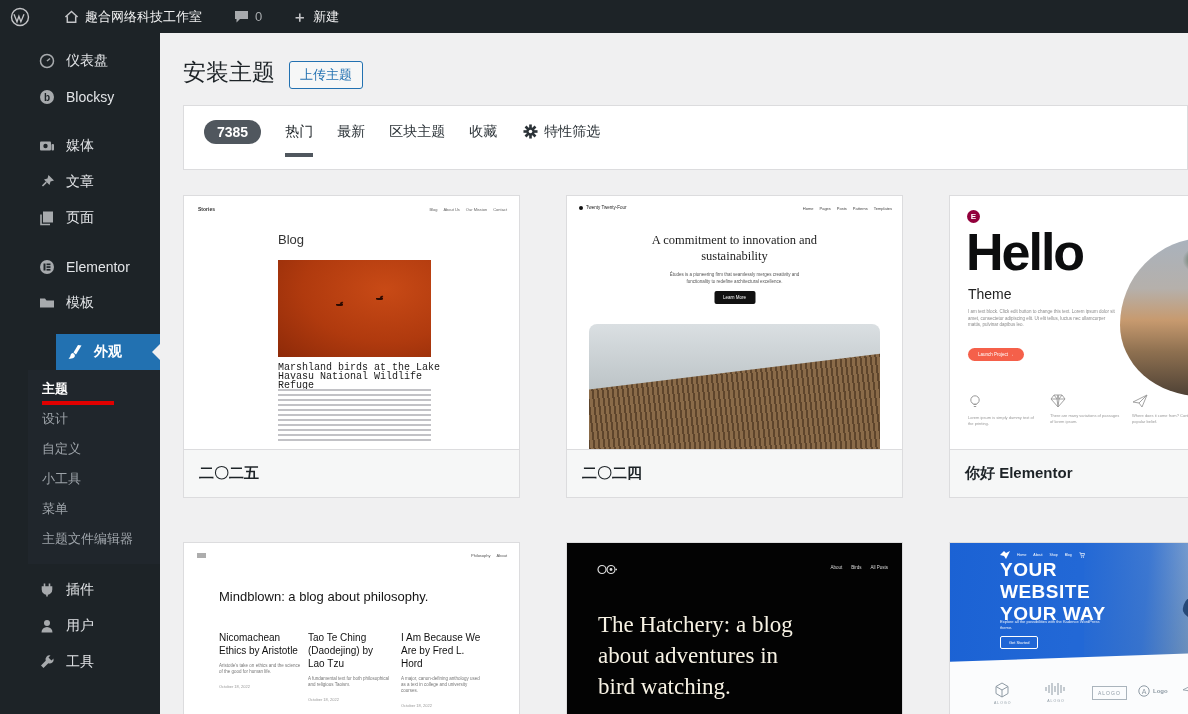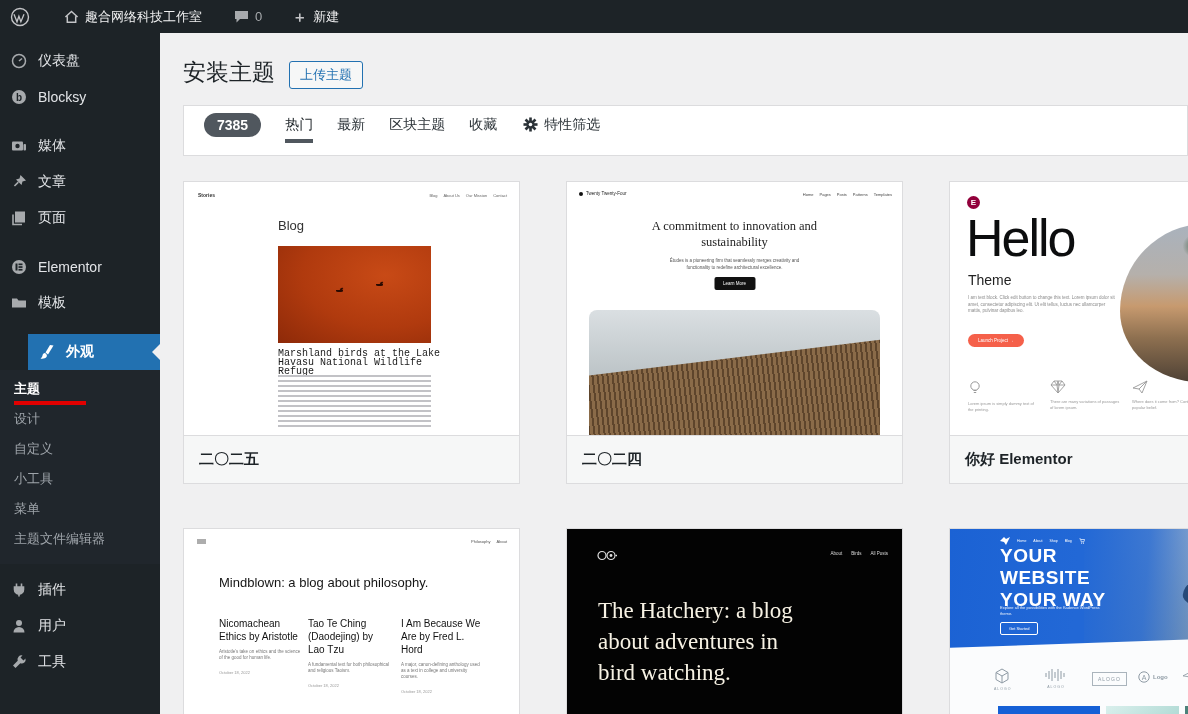--- a/index.html
+++ b/index.html
@@ -6,38 +6,38 @@
   html,body { width:1188px; height:714px; overflow:hidden; font-family:"Liberation Sans",sans-serif; background:#f0f0f1; }
   svg { display:block; }
 
   
   .adminbar { position:absolute; left:0; top:0; width:1188px; height:33px; background:#1d2327; display:flex; align-items:center; z-index:50; }
   .ab-item { display:flex; align-items:center; gap:6px; color:#f0f0f1; font-size:13px; padding:0 10px; height:33px; cursor:pointer; }
   .ab-item .cnt { color:#a7aaad; }
   .ab-plus { color:#c3c4c7; font-size:15px; font-weight:bold; line-height:1; }
 
   
-  .sidebar { position:absolute; left:0; top:33px; width:160px; height:681px; background:#1d2327; color:#e2e4e7; }
+  .sidebar { position:absolute; left:0; top:33px; width:160px; height:681px; background:#1d2327; color:#e2e4e7;padding-left:28px; }
   .mi { display:flex; align-items:center; gap:10px; padding:9px 12px 9px 10px; font-size:14px; cursor:pointer; position:relative; }
   .mi .ico { width:18px; height:18px; flex:0 0 18px; display:flex; align-items:center; justify-content:center; }
   .gap { height:13px; }
   .mi.active { background:#2271b1; color:#fff; font-weight:bold;margin-left:28px; }
   .mi.active .arrow { position:absolute; right:0; top:50%; margin-top:-8px; width:0; height:0; border-top:8px solid transparent; border-bottom:8px solid transparent; border-right:8px solid #f0f0f1; }
   .submenu { padding:4px 0 10px 0; background:#20262c; }
   .smi { padding:6px 12px 6px 14px; font-size:13px; color:#9ea4aa; cursor:pointer; position:relative; }
   .smi.current { color:#fff; font-weight:bold; }
   .red-underline { position:absolute; left:14px; bottom:-1px; width:72px; height:4px; background:#e10000; }
 
   
   .content { position:absolute; left:160px; top:33px; width:1028px; height:681px; background:#f0f0f1; overflow:hidden; }
   .page-header { padding:25px 0 0 23px; display:flex; align-items:flex-start; }
   .page-title { font-size:23px; font-weight:400; color:#1d2327; line-height:29px; }
   .upload-btn { margin:3px 0 0 14px; font-size:13px; color:#2271b1; background:#f6f7f7; border:1px solid #2271b1; border-radius:3px; padding:4px 10px; cursor:pointer; font-family:inherit; }
 
-  .filterbar { margin:16px 0 0 23px; height:51px; background:#fff; border:1px solid #dcdcde; display:flex; align-items:center; padding:0 0 12px 20px; position:relative; }
+  .filterbar { margin:16px 0 0 23px; height:65px; background:#fff; border:1px solid #dcdcde; display:flex; align-items:center; padding:0 0 12px 20px; position:relative; }
   .count-pill { background:#50575e; color:#fff; font-size:14px; font-weight:bold; border-radius:14px; padding:4px 13px; }
   .ftab { margin-left:24px; font-size:14px; color:#2c3338; cursor:pointer; height:100%; display:flex; align-items:center; position:relative; text-decoration:none; }
   .ftab.active { color:#1d2327; }
   .ftab.active:after { content:""; position:absolute; left:0; right:0; bottom:0; height:4px; background:#50575e; }
   .feature-toggle { margin-left:26px; display:flex; align-items:center; gap:6px; font-size:14px; color:#2c3338; cursor:pointer; }
 
   
   .grid { margin:25px 0 0 23px; display:grid; grid-template-columns:repeat(3,337px); column-gap:46px; row-gap:44px; width:1103px; }
   .card { position:relative; width:337px; height:303px; background:#fff; border:1px solid #dcdcde; cursor:pointer; }
   .shot { position:absolute; left:0; top:0; right:0; bottom:48px; overflow:hidden; background:#fff; }
@@ -64,21 +64,21 @@
   .t4-btn { left:50%; top:95px; transform:translateX(-50%); background:#111; color:#fff; font-size:4.5px; padding:4px 9px; border-radius:2px; }
   .t4-photo { left:22px; right:22px; top:128px; height:127px; border-radius:8px 8px 0 0; background:linear-gradient(180deg,#dadfe2 0%,#c3cacd 40%,#a2abb0 100%); overflow:hidden; }
   .t4-building { position:absolute; left:-15px; right:-15px; top:48px; height:110px; transform:rotate(-7deg);
       background:repeating-linear-gradient(90deg,#8a6b49 0 3px,#5e452c 3px 5px); box-shadow:0 -3px 0 #3d2f1e inset; }
 
   
   .he-logo { left:17px; top:14px; width:13px; height:13px; border-radius:50%; background:#92003b; color:#fff; font-size:8px; font-weight:bold; display:flex; align-items:center; justify-content:center; }
   .he-blob { left:170px; top:42px; width:178px; height:158px; border-radius:48% 52% 55% 45% / 55% 48% 52% 45%;
       background:linear-gradient(180deg,#a9b2bd 0%,#b5b0ab 32%,#c79a6f 52%,#8e7050 72%,#4e4135 100%); }
   .he-plant { left:225px; top:44px; width:60px; height:40px; background:radial-gradient(closest-side,#33512f 20%,rgba(51,81,47,0) 75%); }
-  .he-hello { left:16px; top:26px; font-size:52px; font-weight:400; letter-spacing:-2px; color:#0c0d0e; }
+  .he-hello { left:16px; top:26px; font-size:52px; font-weight:700; letter-spacing:-2px; color:#0c0d0e; }
   .he-theme { left:18px; top:90px; font-size:14px; color:#222; }
   .he-body { left:18px; top:113px; width:150px; font-size:4.5px; line-height:6.5px; color:#8a8a8a; }
   .he-btn { left:18px; top:152px; background:#f5604a; color:#fff; font-size:4.5px; padding:4px 10px; border-radius:9px; }
   .he-feat { top:198px; width:72px; }
   .he-feat .cap { margin-top:5px; font-size:4px; line-height:5.5px; color:#999; }
 
   
   .t3-logo { left:13px; top:10px; width:9px; height:5px; background:#777; opacity:.6; }
   .t3-nav { right:12px; top:10px; font-size:4px; color:#555; display:flex; gap:6px; }
   .t3-heading { left:35px; top:46px; font-size:13px; color:#141414; }

